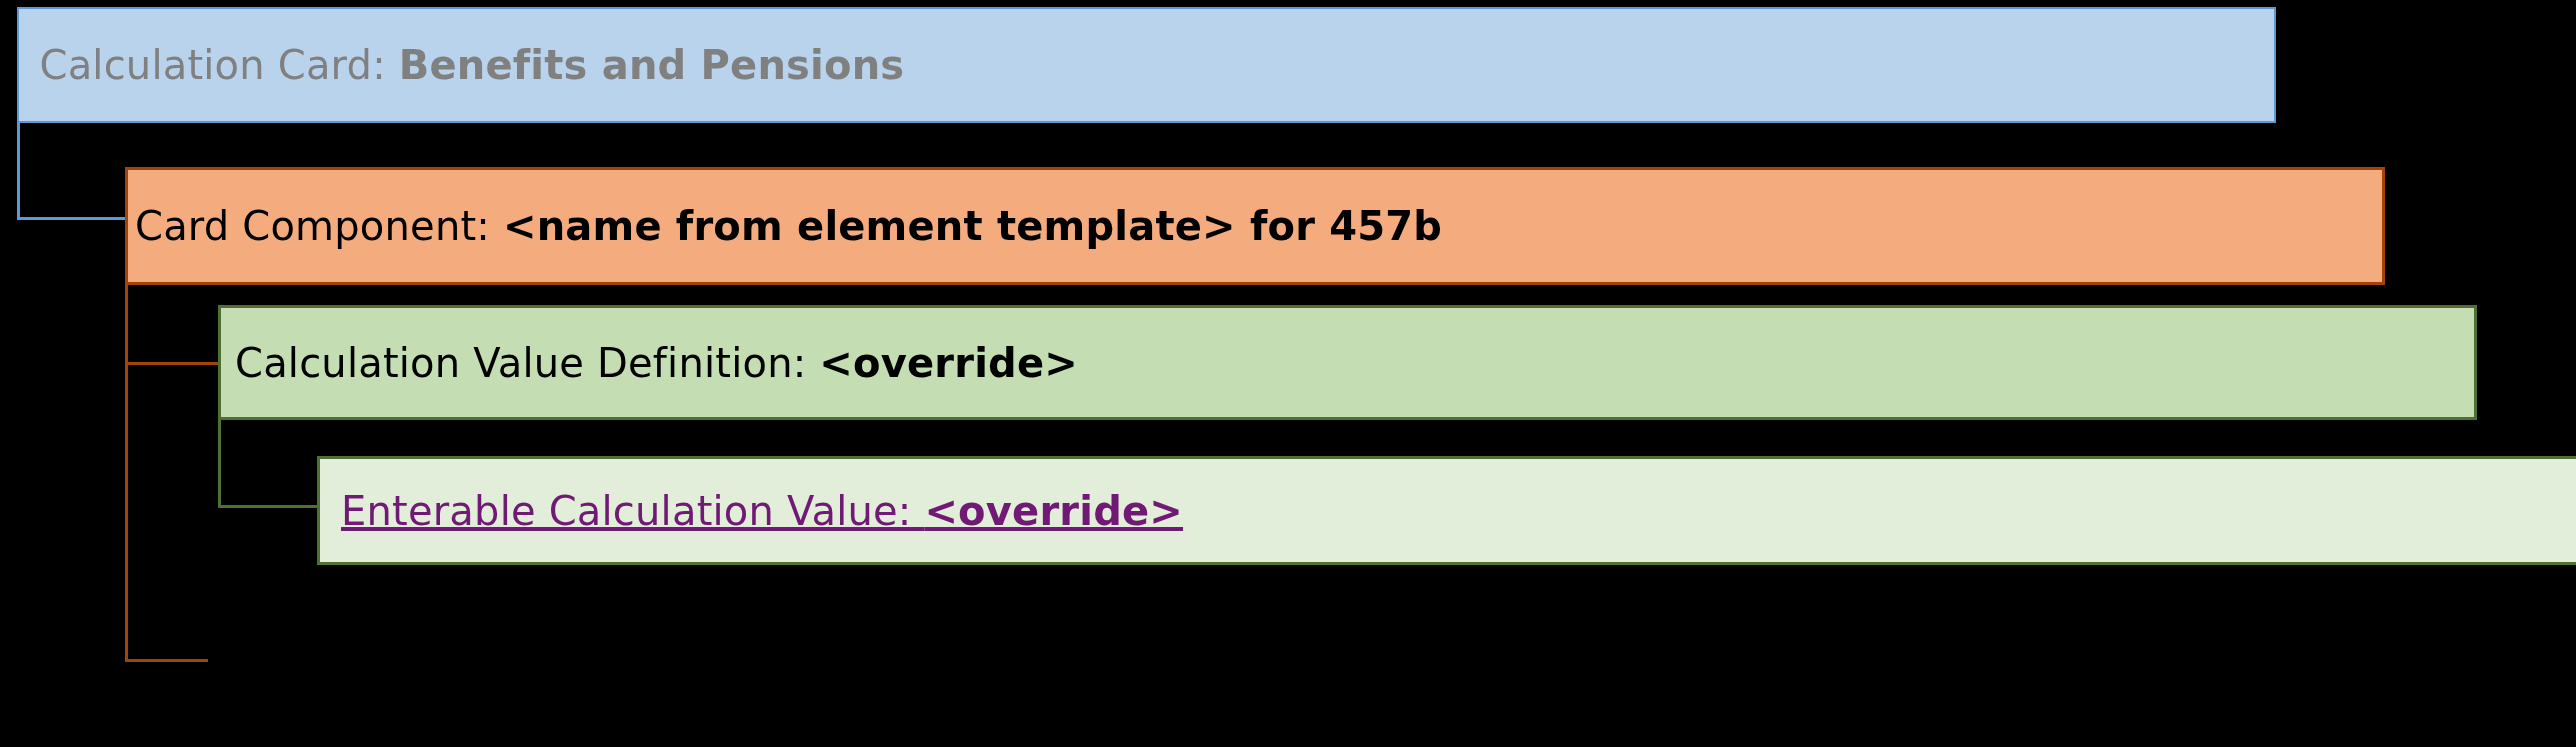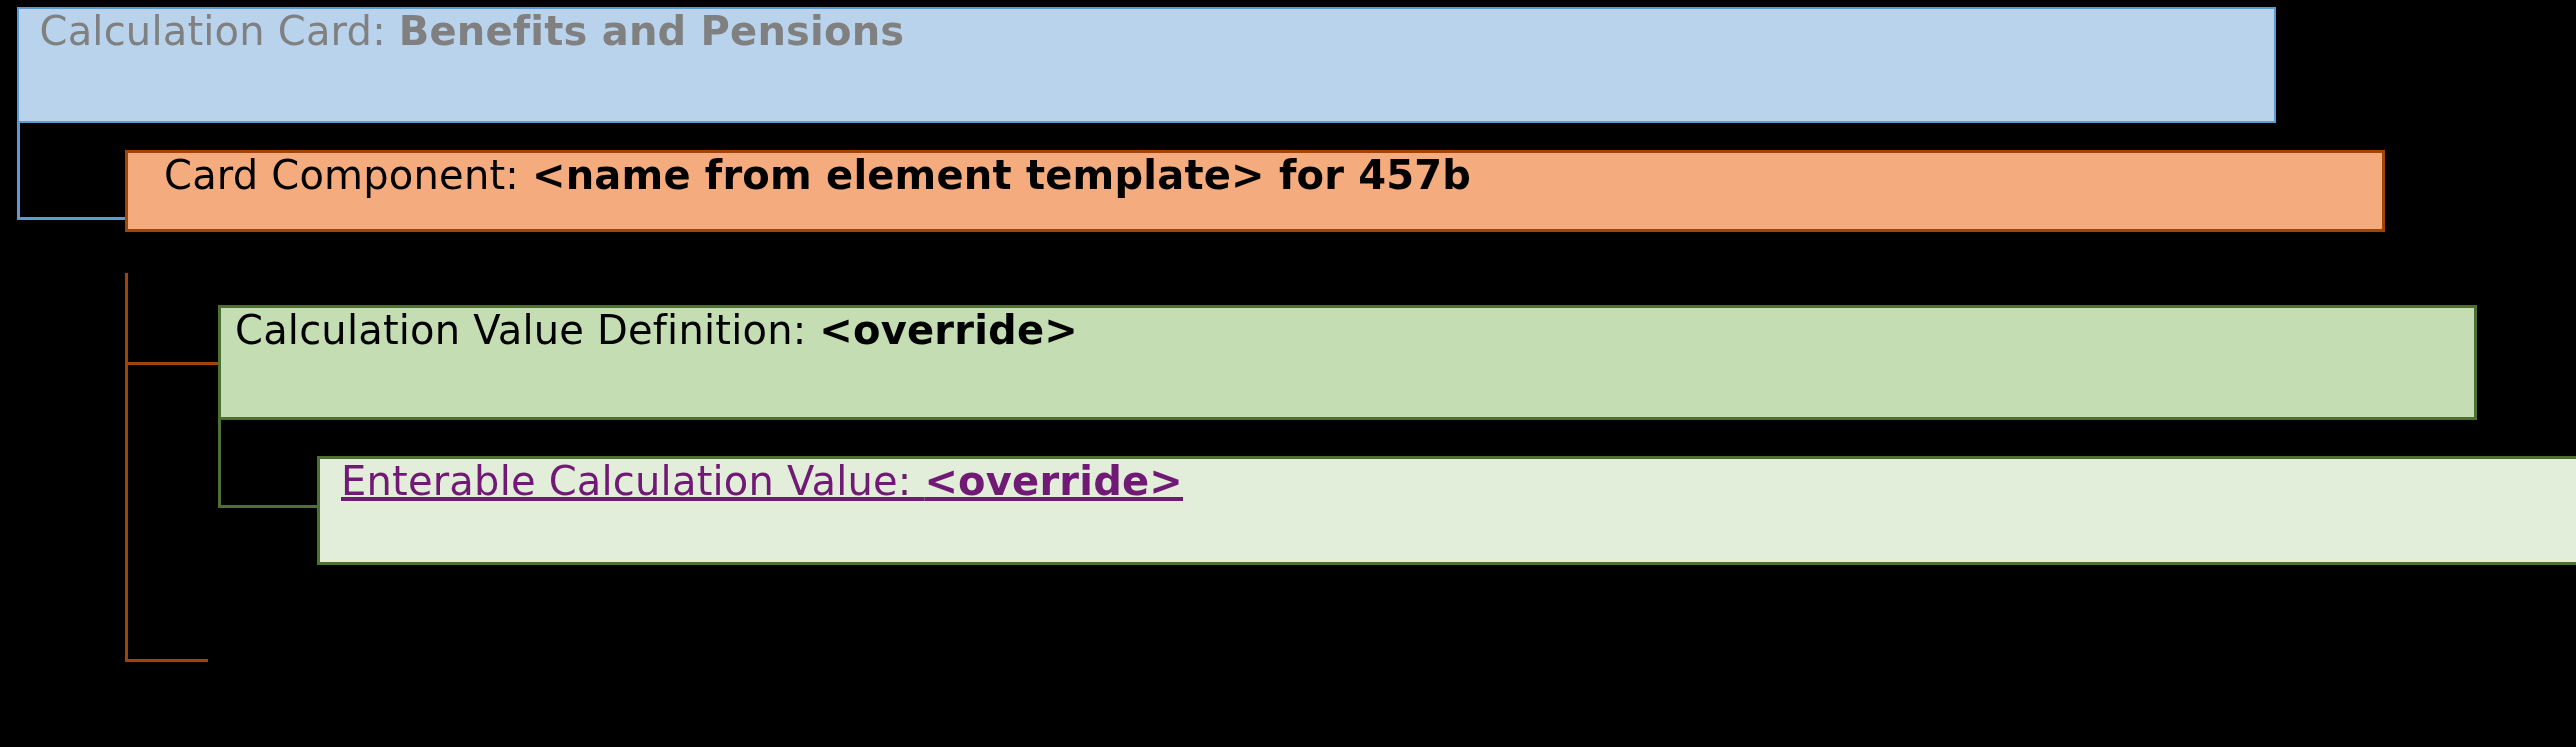--- a/index.html
+++ b/index.html
@@ -12,20 +12,21 @@
     width: 2576px;
     height: 748px;
     background: #000000;
     overflow: hidden;
     font-family: "DejaVu Sans", "Liberation Sans", sans-serif;
   }
   .node {
     position: absolute;
     box-sizing: border-box;
     display: flex;
+    align-items: center;
     white-space: nowrap;
     overflow: hidden;
   }
   .node .label {
     display: block;
     font-size: 40px;
     line-height: 1.1;
     letter-spacing: 0.2px;
   }
   .node .label .strong {
@@ -40,26 +41,26 @@
     height: 116px;
     background: #b9d3ec;
     border: 2.6px solid #5b9bd5;
     padding-left: 21px;
   }
   #node-calculation-card .label { color: #808080; }
 
   
   #node-card-component {
     left: 125px;
-    top: 150px;
+    top: 167px;
     width: 2260px;
-    height: 82px;
+    height: 118px;
     background: #f4ab7d;
     border: 3.5px solid #a0440a;
-    padding-left: 36px;
+    padding-left: 7px;
   }
   #node-card-component .label { color: #000000; }
 
   
   #node-calculation-value-definition {
     left: 218px;
     top: 305px;
     width: 2259px;
     height: 115px;
     background: #c5ddb2;

